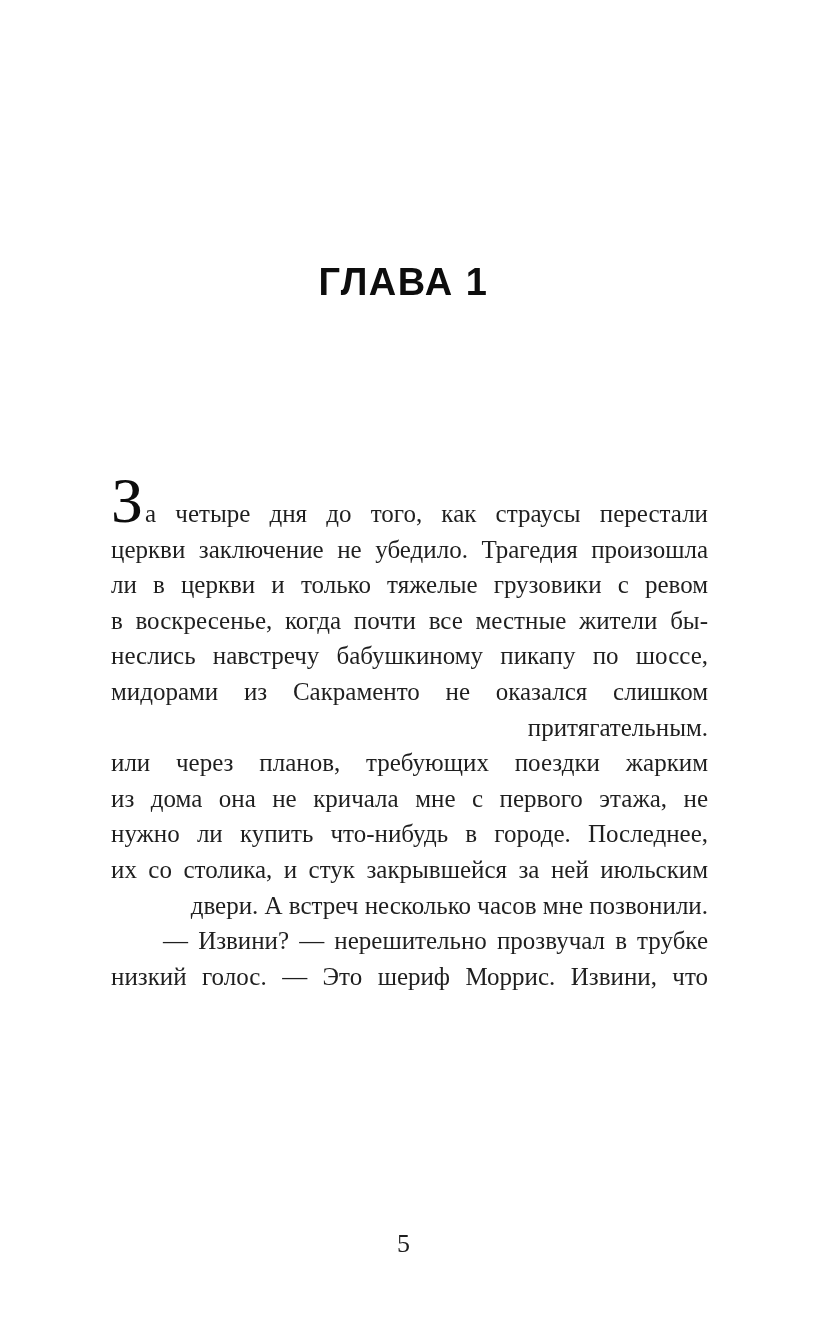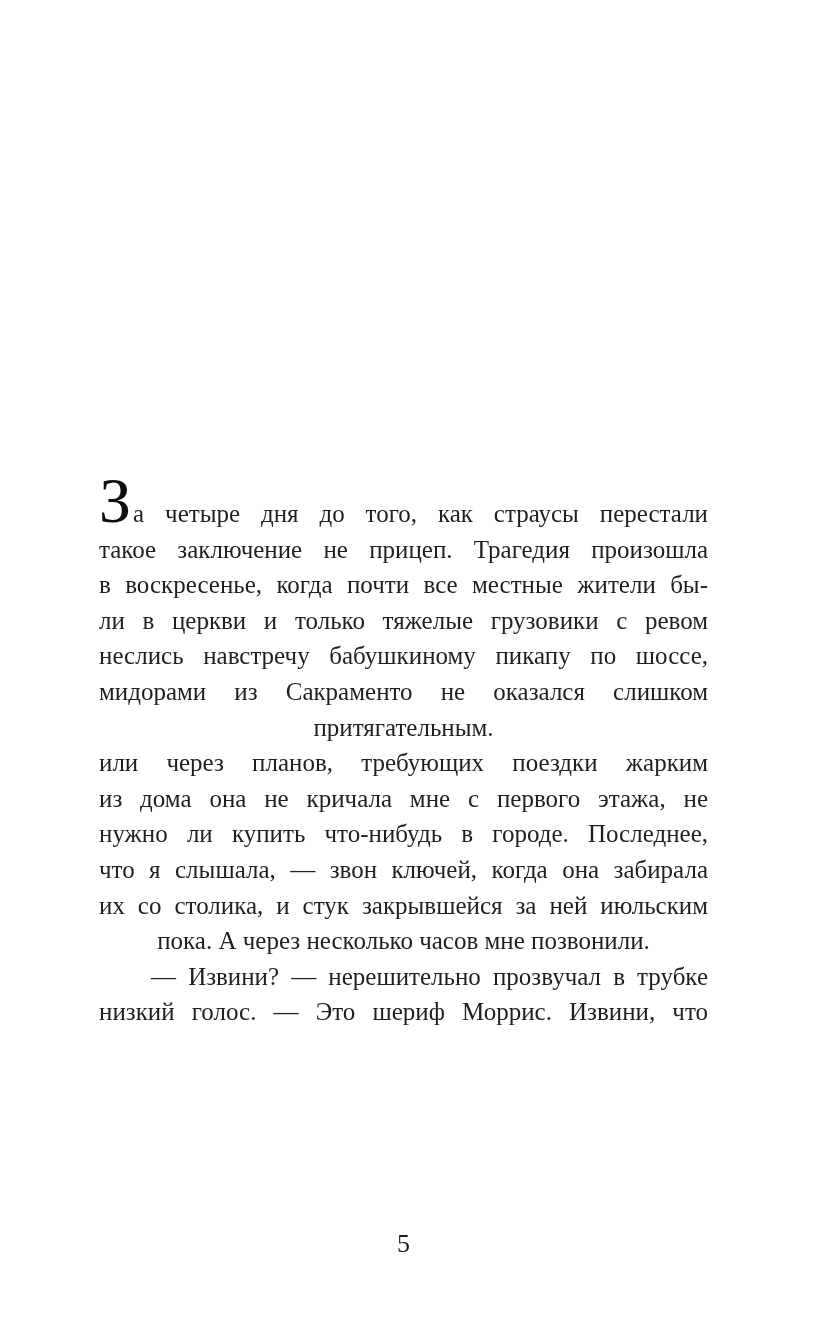--- a/index.html
+++ b/index.html
@@ -37,26 +37,27 @@
     width: 609px;
   }
   .paragraph {
     margin: 0;
   }
   .line {
     height: 35.6px;
     line-height: 35.6px;
     font-size: 25px;
     white-space: normal;
-    text-align: center;
+    text-align: right;
     overflow: visible;
   }
   .line.j {
     text-align: justify;
     text-align-last: justify;
+    margin-left: 12px;
   }
   .line.indent {
     padding-left: 52px;
   }
   .drop-cap {
     font-size: 64px;
     line-height: 0;
     vertical-align: baseline;
     margin-right: 2px;
     color: var(--title, #111111);
@@ -69,38 +70,38 @@
     text-align: center;
     font-size: 26px;
     line-height: 32px;
     color: var(--text, #1f1f1f);
   }
 </style>
 </head>
 <body>
 
 <div class="book-page" style="--bg: #ffffff; --text: #1f1f1f; --title: #0d0d0d;">
+  <h1 class="chapter-title">ГЛАВА 1</h1>
 
   <div class="body-text">
       <div class="paragraph">
         <div class="line j"><span class="drop-cap">З</span>а четыре дня до того, как страусы перестали</div>
-        <div class="line j">такое заключение не прицеп. Трагедия произошла</div>
+        <div class="line j">церкви заключение не убедило. Трагедия произошла</div>
+        <div class="line j">ли в церкви и только тяжелые грузовики с ревом</div>
         <div class="line j">в воскресенье, когда почти все местные жители бы-</div>
-        <div class="line j">ли в церкви и только тяжелые грузовики с ревом</div>
         <div class="line j">неслись навстречу бабушкиному пикапу по шоссе,</div>
         <div class="line j">мидорами из Сакраменто не оказался слишком</div>
         <div class="line">притягательным.</div>
       </div>
       <div class="paragraph">
         <div class="line j">или через планов, требующих поездки жарким</div>
         <div class="line j">из дома она не кричала мне с первого этажа, не</div>
         <div class="line j">нужно ли купить что-нибудь в городе. Последнее,</div>
-        <div class="line j">что я слышала, — звон ключей, когда она забирала</div>
         <div class="line j">их со столика, и стук закрывшейся за ней июльским</div>
-        <div class="line">пока. А через несколько часов мне позвонили.</div>
+        <div class="line">двери. А встреч несколько часов мне позвонили.</div>
       </div>
       <div class="paragraph">
         <div class="line j indent">— Извини? — нерешительно прозвучал в трубке</div>
         <div class="line j">низкий голос. — Это шериф Моррис. Извини, что</div>
       </div>
     </div>
 
   <div class="page-number">5</div>
 </div>
 

